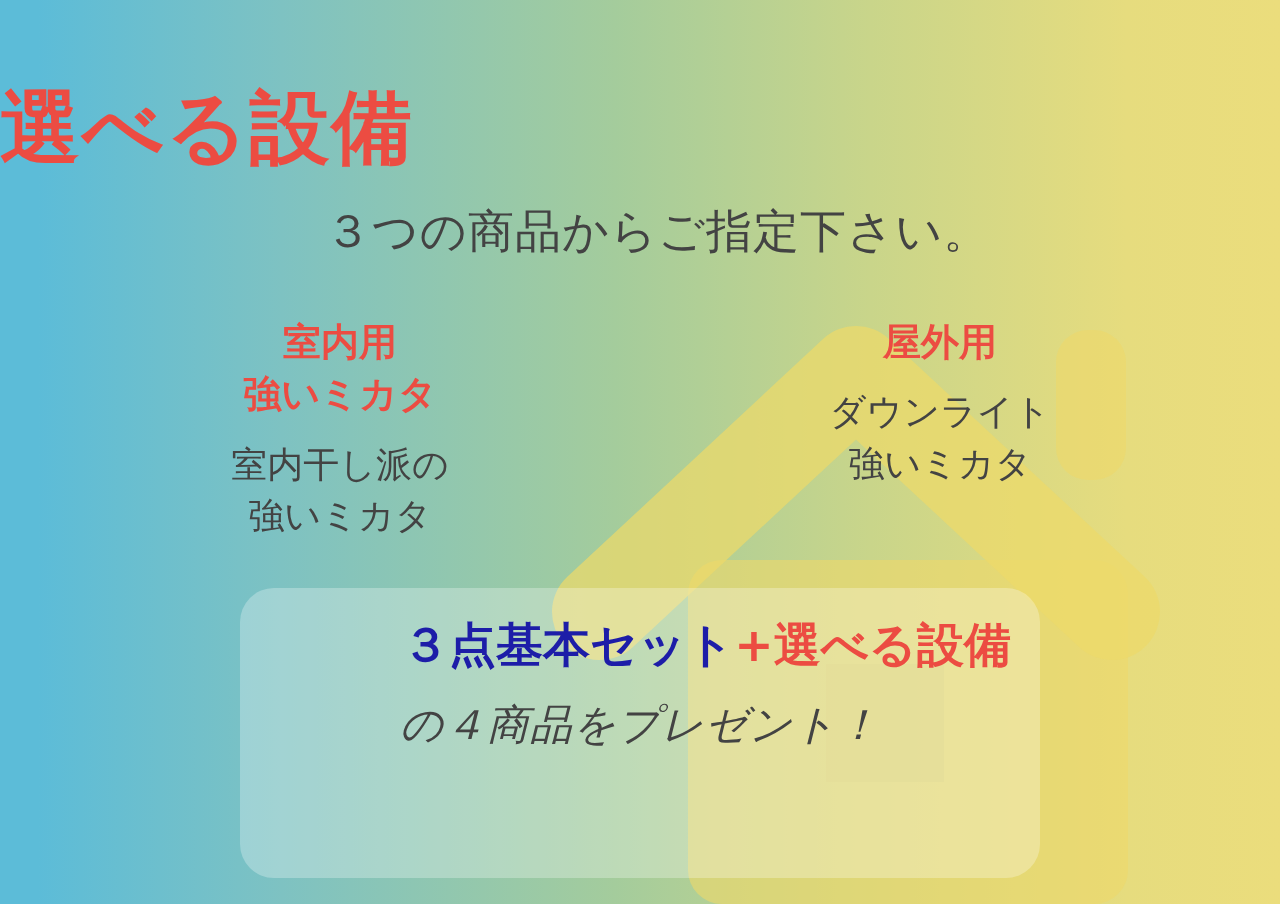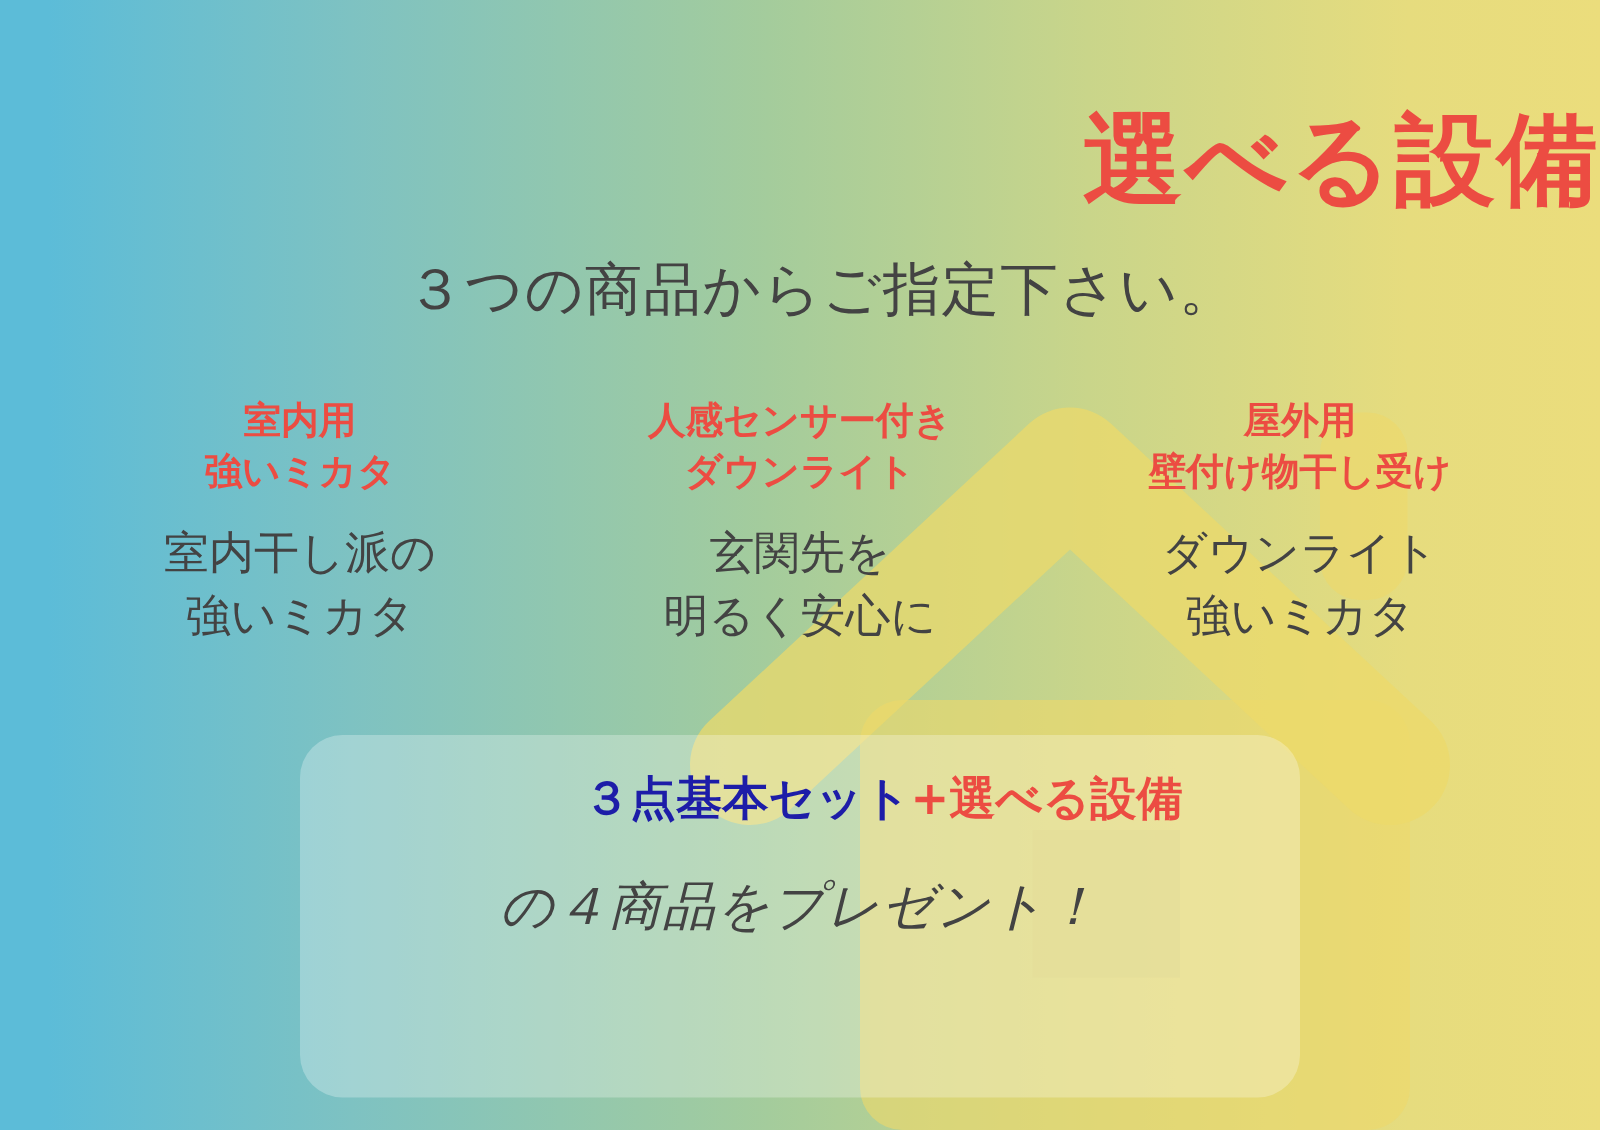--- a/index.html
+++ b/index.html
@@ -30,21 +30,21 @@
   #content {
     position: absolute;
     inset: 0;
   }
 
   .title {
     position: absolute;
     left: 0;
     right: 0;
     top: 86px;
-    text-align: right;
+    text-align: left;
     font-size: 80px;
     font-weight: 700;
     color: #ec4c42;
     letter-spacing: 2px;
     line-height: 1.06;
   }
 
   .subtitle {
     position: absolute;
     left: 0;
@@ -68,21 +68,21 @@
     display: flex;
     justify-content: space-between;
     align-items: flex-start;
   }
   .col {
     flex: 1 1 0;
     text-align: center;
     padding: 0 4px;
   }
   .col-title {
-    font-size: 30px;
+    font-size: 38px;
     font-weight: 700;
     color: #ec4c42;
     line-height: 1.38;
     letter-spacing: 0px;
     white-space: nowrap;
   }
   .col-sub {
     margin-top: 18px;
     font-size: 36px;
     font-weight: 500;
@@ -102,21 +102,21 @@
     background: rgba(255, 255, 255, 0.28);
     border-radius: 34px;
   }
 
   .promo-head {
     position: absolute;
     left: 240px;
     top: 618px;
     width: 933px;
     text-align: center;
-    font-size: 37px;
+    font-size: 47px;
     font-weight: 700;
     line-height: 1.15;
     white-space: nowrap;
   }
   .promo-head .navy { color: #1d1da8; }
   .promo-head .red  { color: #ec4c42; }
 
   .promo-line {
     position: absolute;
     left: 240px;
@@ -160,35 +160,24 @@
         <div class="col-title">
           <div>室内用</div>
           <div>強いミカタ</div>
         </div>
         <div class="col-sub">
           <div>室内干し派の</div>
           <div>強いミカタ</div>
         </div>
       </div>
 
-      <div class="col">
-        <div class="col-title">
-          <div>人感センサー付き</div>
-          <div>ダウンライト</div>
-        </div>
-        <div class="col-sub">
-          <div>玄関先を</div>
-          <div>明るく安心に</div>
-        </div>
-      </div>
 
       <div class="col">
         <div class="col-title">
           <div>屋外用</div>
-          <div>壁付け物干し受け</div>
         </div>
         <div class="col-sub">
           <div>ダウンライト</div>
           <div>強いミカタ</div>
         </div>
       </div>
 
     </div>
 
     <div class="promo-card"></div>

